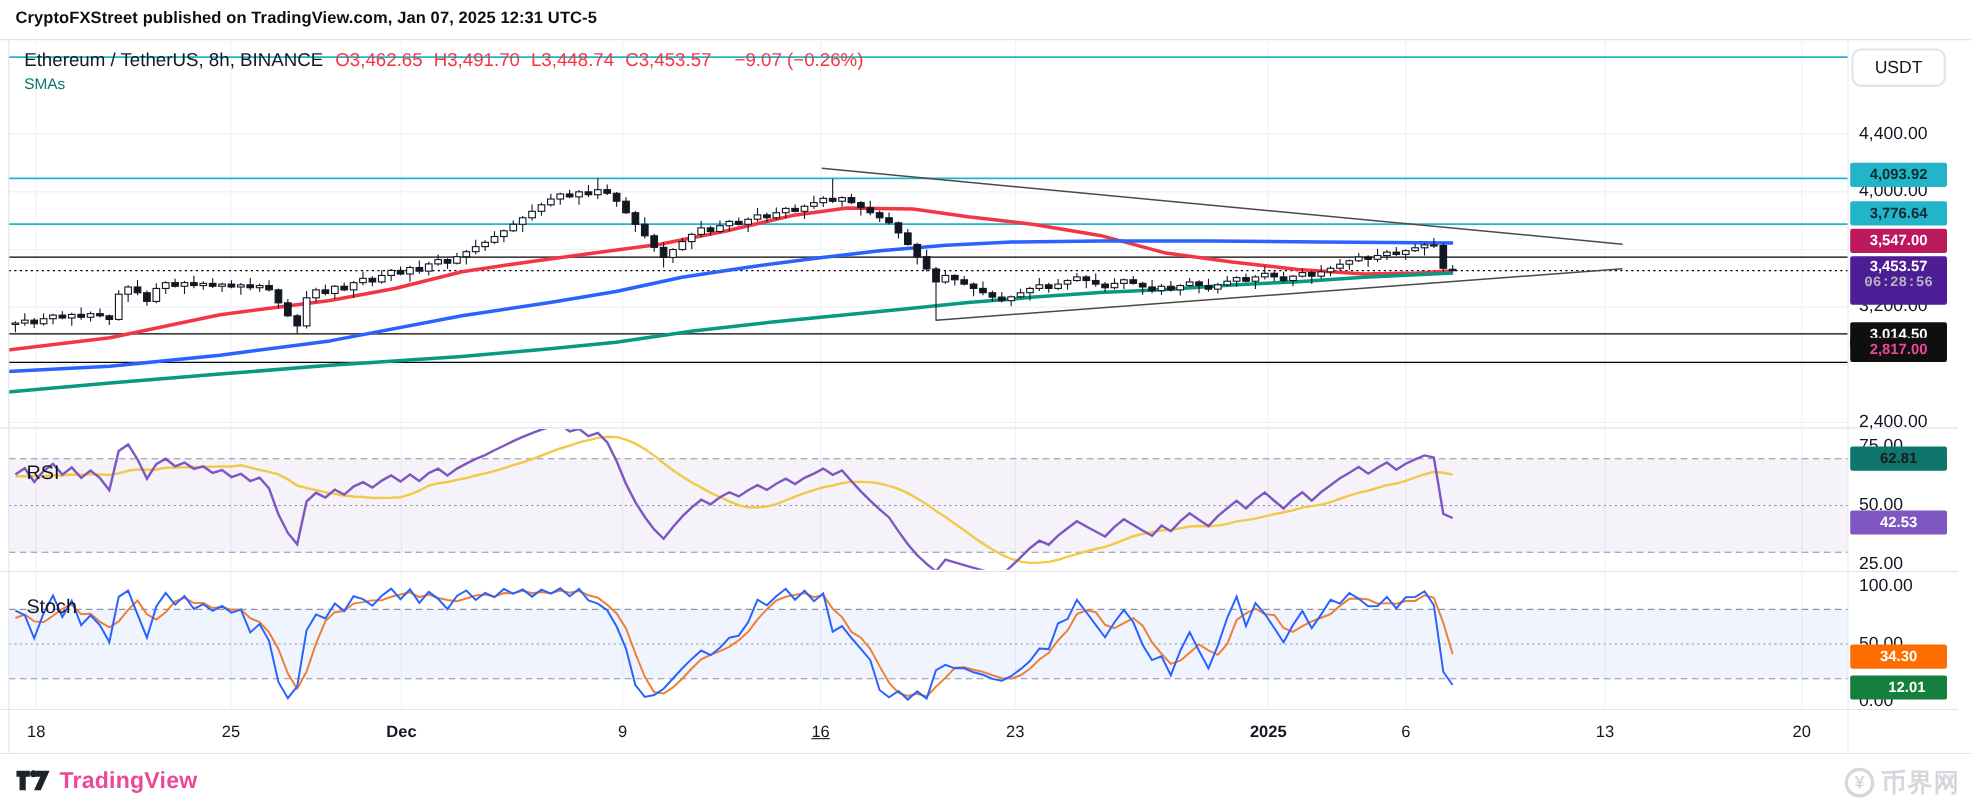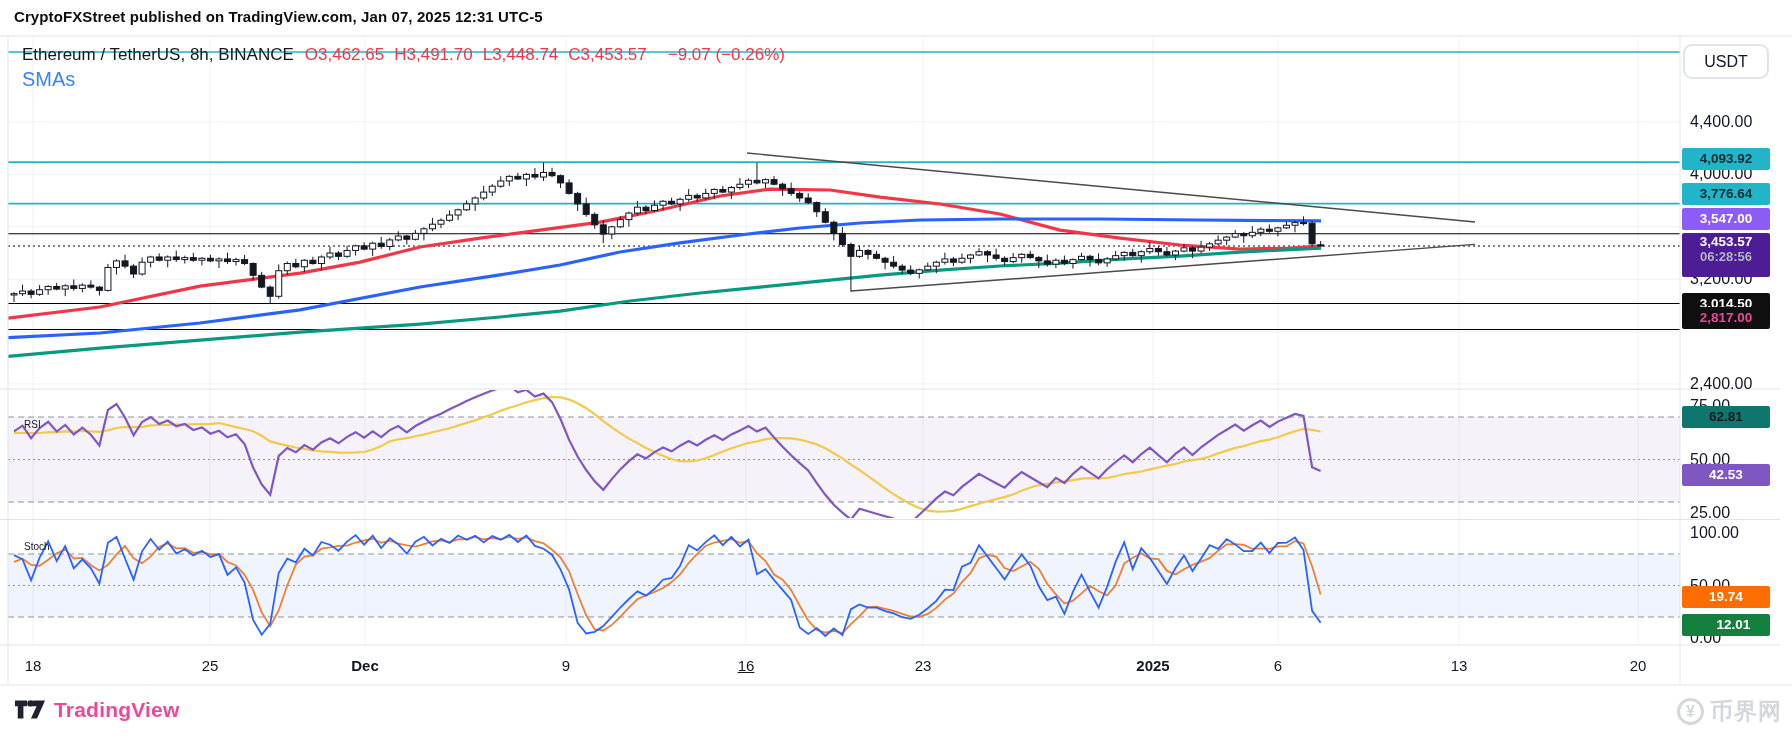--- a/index.html
+++ b/index.html
@@ -4,30 +4,30 @@
 <style>
   * { margin:0; padding:0; box-sizing:border-box; }
   body { width:1792px; height:738px; background:#fff; font-family:"Liberation Sans","DejaVu Sans",sans-serif; overflow:hidden; position:relative; }
   #stage { position:absolute; left:0; top:0; width:1792px; height:738px; background:#fff; }
   #publish-header { position:absolute; left:14px; top:8px; font-size:15px; font-weight:bold; color:#0e0e0e; letter-spacing:.1px; }
   #chart { position:absolute; left:0; top:36px; width:1792px; height:650px; }
   #chart-svg { position:absolute; left:0; top:-36px; }
   #title-row { position:absolute; left:22px; top:9px; display:flex; gap:11px; font-size:17px; color:#131722; align-items:baseline; white-space:nowrap; }
   #title-row .sym { color:#131722; }
   #title-row .val { color:#f23645; }
-  #smas-label { position:absolute; left:22px; top:32px; font-size:20px; color:#3b82f6;text-align:right; }
-  .pane-label { position:absolute; left:24px; font-size:10px; color:#131722; }
+  #smas-label { position:absolute; left:22px; top:32px; font-size:14px; color:#0f766e;text-align:right; }
+  .pane-label { position:absolute; left:24px; font-size:18px; color:#131722; }
   #rsi-label { top:383px; }
   #stoch-label { top:505px; }
   
   #price-axis { position:absolute; left:1680px; top:0; width:112px; height:528px; }
   .ax-label { position:absolute; left:10px; font-size:16px; color:#131722; height:16px; line-height:16px; white-space:nowrap; }
   .ax-badge { position:absolute; left:2px; width:88px; height:22px; line-height:22px; text-align:center; font-size:13.5px; font-weight:bold; border-radius:2px; white-space:nowrap; }
   .ax-badge.big { height:44px; line-height:normal; padding-top:1px; }
-  .ax-badge .cd { display:block; font-size:13px; font-weight:bold; color:#b2b5be; margin-top:0px; }
+  .ax-badge .cd { display:block; font-size:13px; font-weight:bold; color:#b2b5be; margin-top:0px;font-family:Liberation Mono, monospace; }
   #usdt-btn { position:absolute; left:3px; top:8px; width:86px; height:35px; border:2px solid #e0e3eb; border-radius:9px; background:#fff; font-size:16px; color:#131722; text-align:center; line-height:32px; font-weight:500; cursor:pointer; }
   
   #time-axis { position:absolute; left:0; top:609px; width:1680px; height:40px; }
   .t-label { position:absolute; top:12px; transform:translateX(-50%); font-size:15px; color:#131722; }
   .t-label.major { font-weight:bold; }
   
   #footer { position:absolute; left:0; top:688px; width:1792px; height:50px; }
   #tv-logo { position:absolute; left:14px; top:10px; display:flex; align-items:center; gap:8px; cursor:pointer; }
   #tv-logo .tv-text { font-size:21px; font-weight:600; color:#ec4899; letter-spacing:.2px; }
   #watermark { position:absolute; right:10px; top:8px; display:flex; align-items:center; gap:6px; color:#d5d7dc; }
@@ -440,26 +440,26 @@
         <div class="ax-label" style="top: 235.249px;">3,200.00</div>
         <div class="ax-label" style="top: 340.099px;">2,400.00</div>
         <div class="ax-label" style="top: 362.375px;">75.00</div>
         <div class="ax-label" style="top: 415.5px;">50.00</div>
         <div class="ax-label" style="top: 468.625px;">25.00</div>
         <div class="ax-label" style="top: 489px;">100.00</div>
         <div class="ax-label" style="top: 541.5px;">50.00</div>
         <div class="ax-label" style="top: 594px;">0.00</div>
         <div class="ax-badge" style="top: 112.091px; background: rgb(34, 181, 201); color: rgb(12, 42, 48);">4,093.92</div>
         <div class="ax-badge" style="top: 146.674px; background: rgb(34, 181, 201); color: rgb(12, 42, 48);">3,776.64</div>
-        <div class="ax-badge" style="top: 171.771px; background: #8b5cf6; color: rgb(255, 255, 255);">3,547.00</div>
+        <div class="ax-badge" style="top: 171.771px; background: #be185d; color: rgb(255, 255, 255);">3,547.00</div>
         <div class="ax-badge" style="top: 256.561px; background: rgb(15, 15, 15); color: rgb(255, 255, 255);">3,014.50</div>
         <div class="ax-badge" style="top: 271px; background: rgb(15, 15, 15); color: #ec4899;">2,817.00</div>
         <div class="ax-badge" style="top: 370px; background: #0f766e; color: rgb(27, 27, 27);">62.81</div>
         <div class="ax-badge" style="top: 428.374px; background: rgb(126, 87, 194); color: rgb(255, 255, 255);">42.53</div>
-        <div class="ax-badge" style="top: 549.985px; background: rgb(255, 109, 0); color: rgb(255, 255, 255);">19.74</div>
+        <div class="ax-badge" style="top: 549.985px; background: rgb(255, 109, 0); color: rgb(255, 255, 255);">34.30</div>
         <div class="ax-badge" style="top: 578.389px; background: #15803d; color: rgb(255, 255, 255); padding-left: 15px;">12.01</div>
         <div class="ax-badge big" style="top: 197.016px; background: #4c1d95; color: rgb(255, 255, 255);"><span>3,453.57</span><span class="cd">06:28:56</span></div>
       </div>
 
     <div id="time-axis">
         <div class="t-label" style="left: 33px;">18</div>
         <div class="t-label" style="left: 210px;">25</div>
         <div class="t-label major" style="left: 365px;">Dec</div>
         <div class="t-label" style="left: 566px;">9</div>
         <div class="t-label" style="left: 746px; text-decoration: underline;">16</div>

